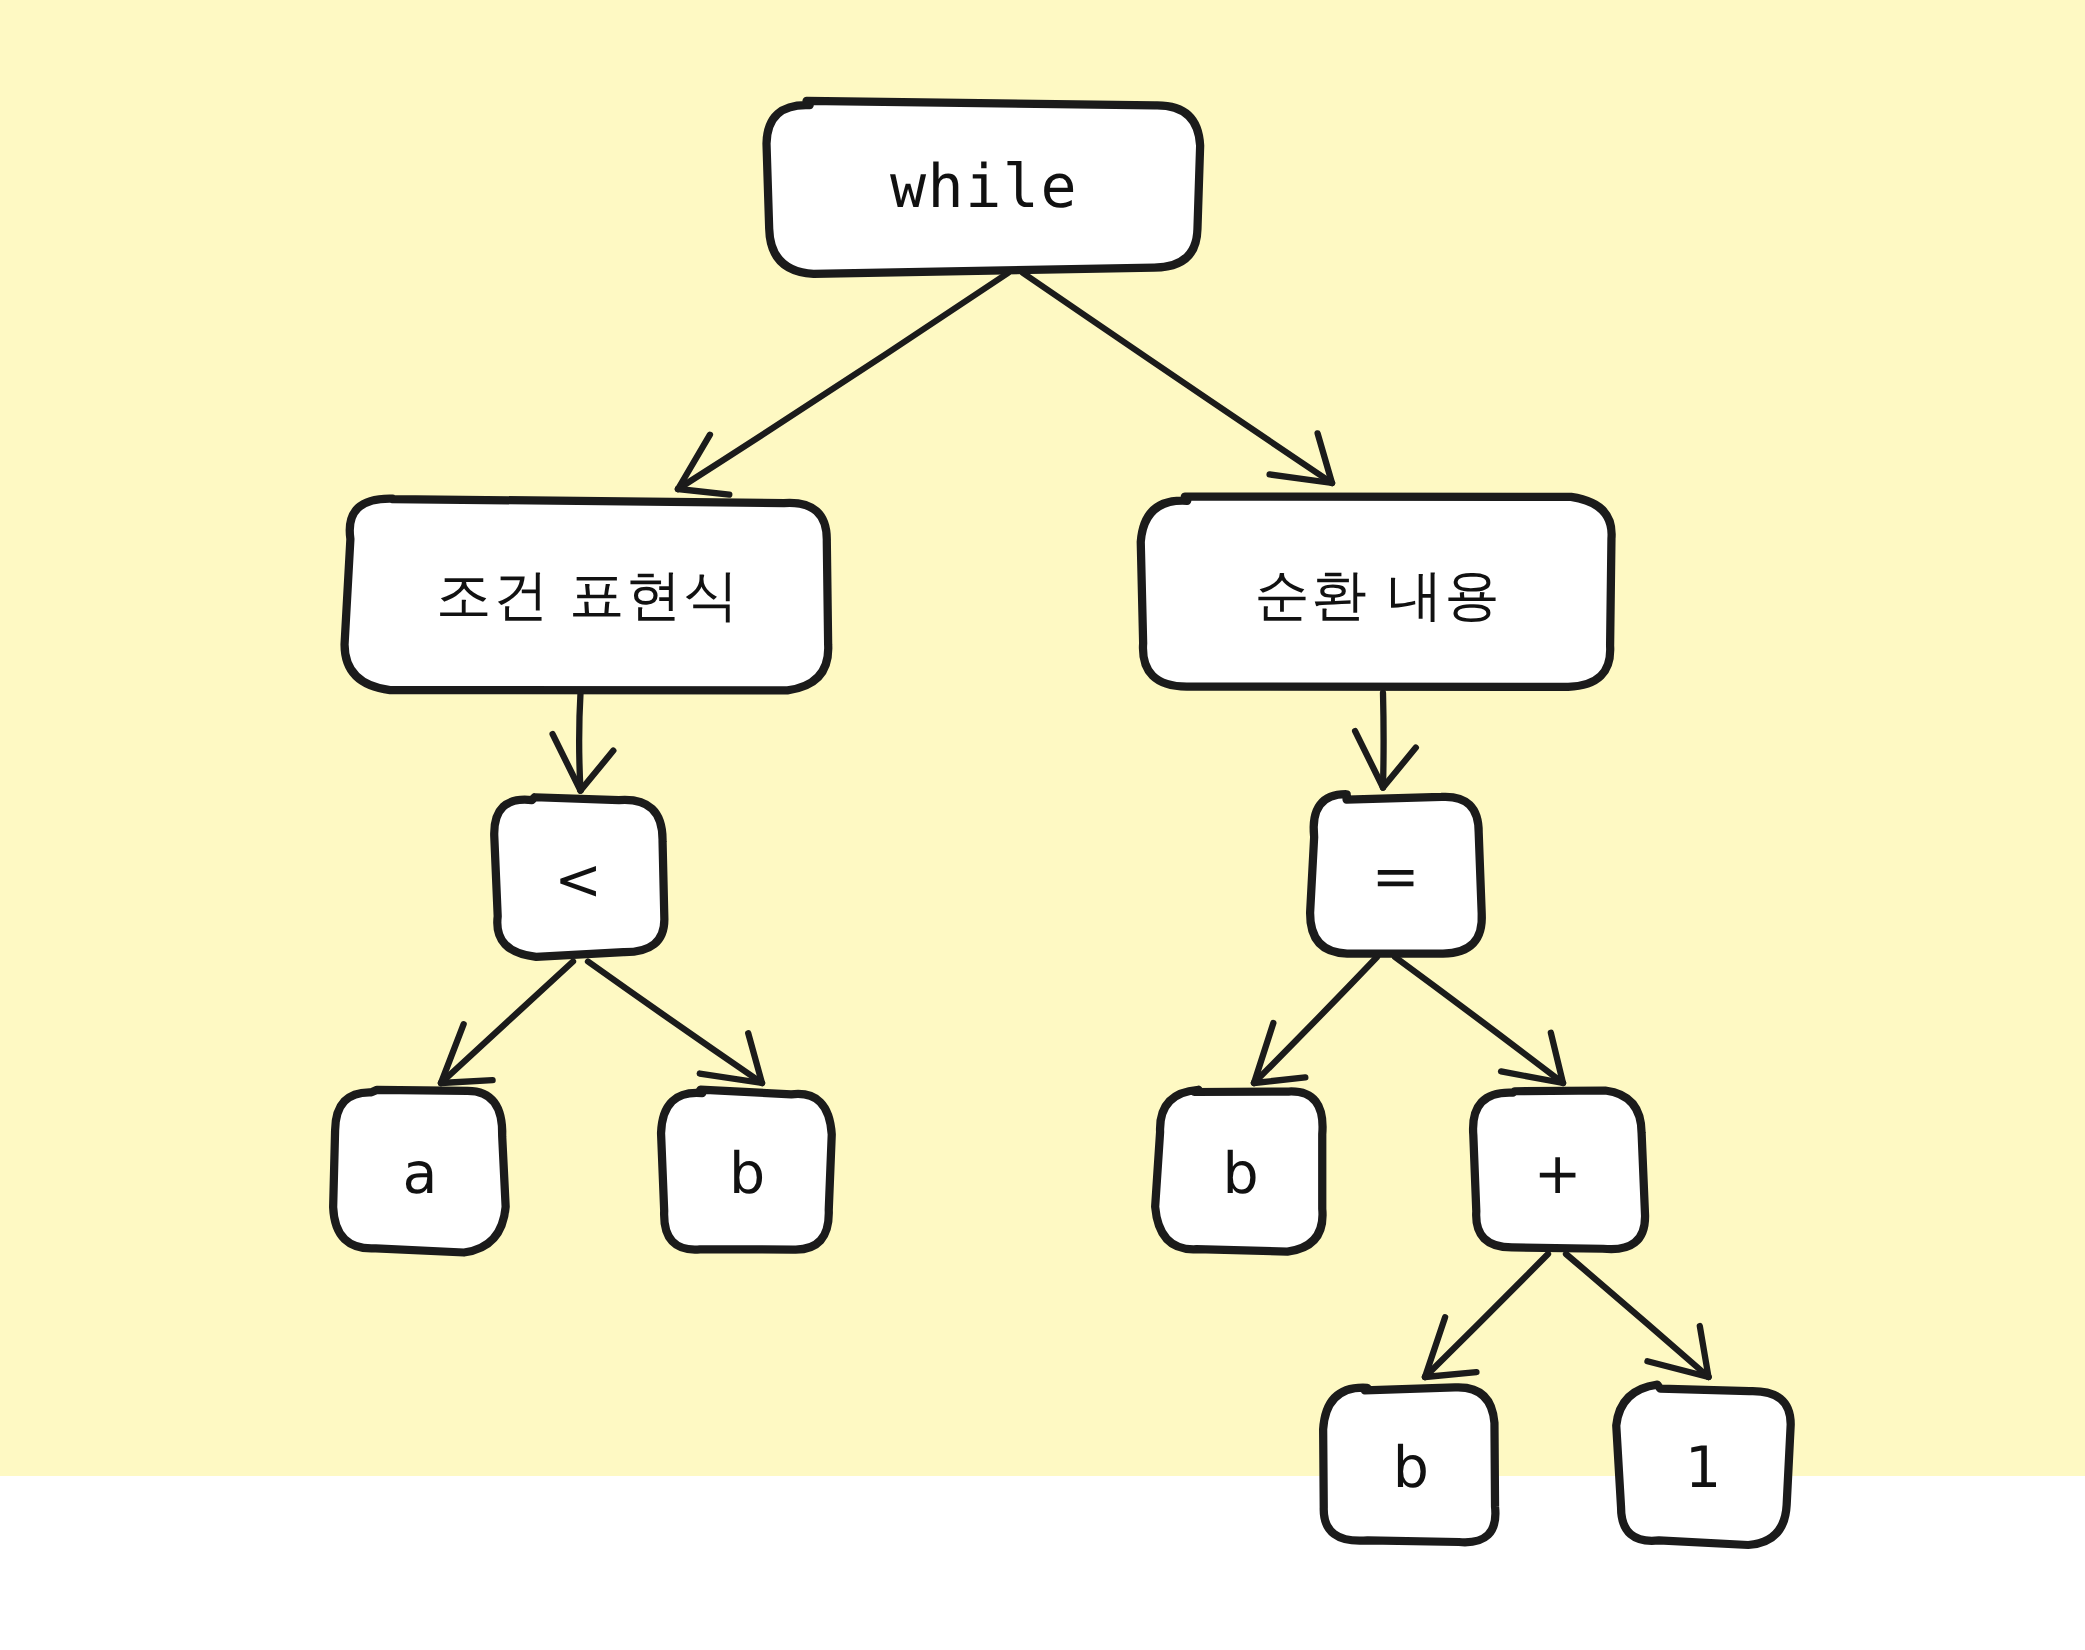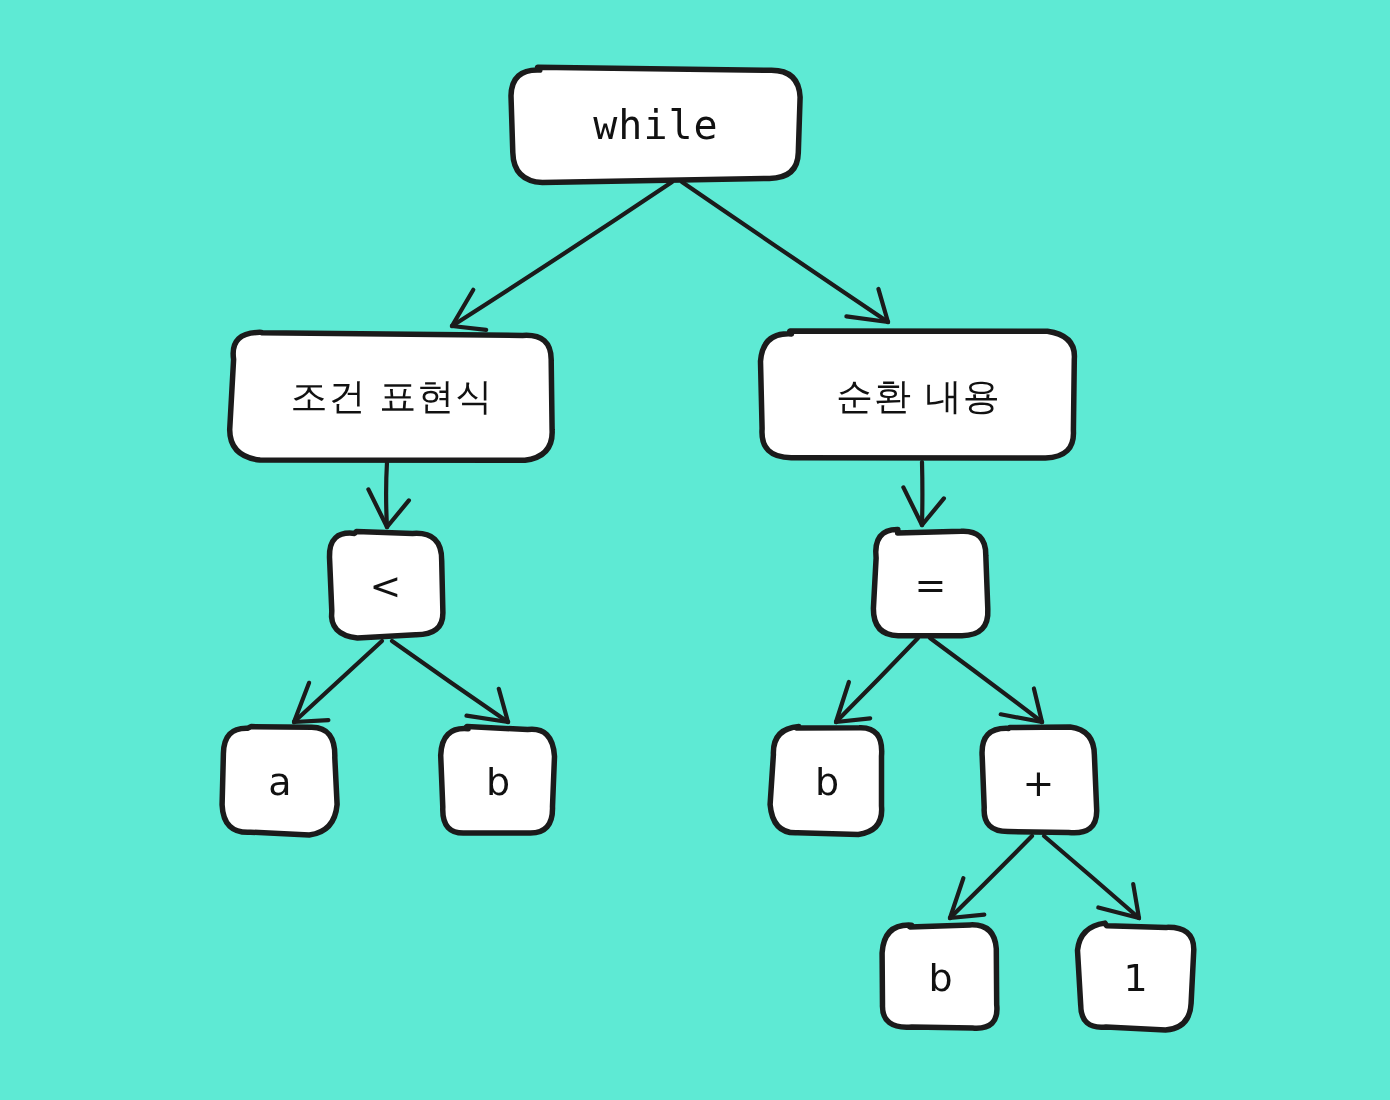--- a/index.html
+++ b/index.html
@@ -9,22 +9,22 @@
   }
   body {
     width: 1390px;
     height: 1100px;
     font-family: "DejaVu Sans", sans-serif;
     overflow: hidden;
   }
   #canvas {
     position: relative;
     width: 1390px;
-    height: 1100px;
-    background: #5eead4;
+    height: 984px;
+    background: #fef9c3;
   }
   svg.diagram {
     position: absolute;
     left: 0;
     top: 0;
     width: 1390px;
     height: 1100px;
   }
   .node-shape {
     fill: #ffffff;

